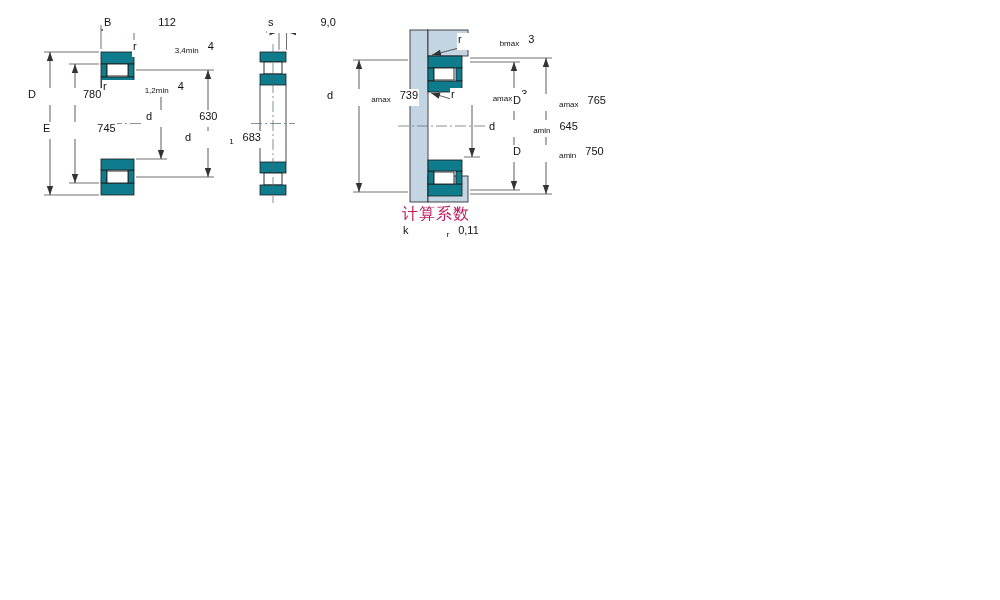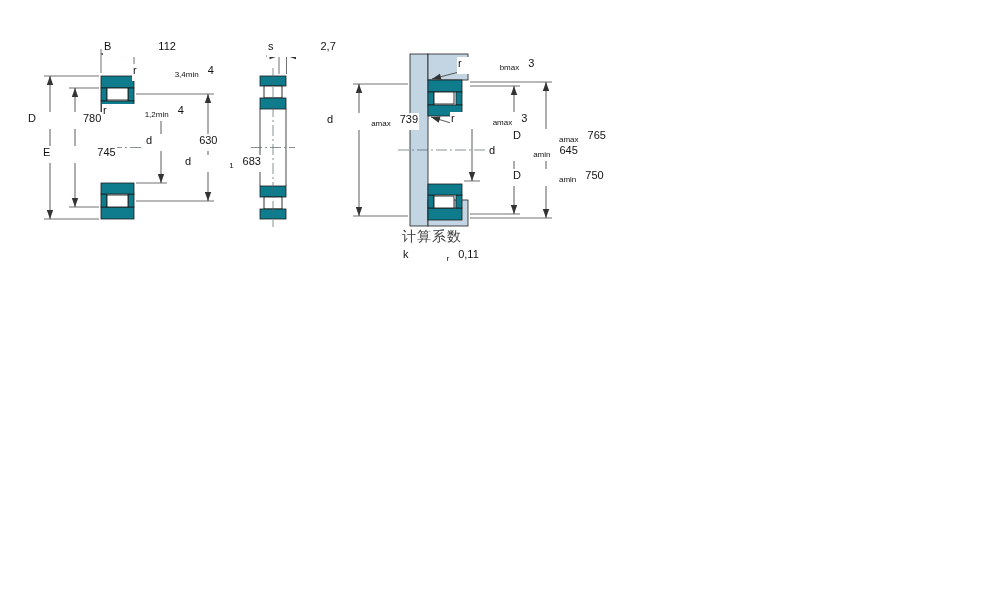--- a/index.html
+++ b/index.html
@@ -3,36 +3,36 @@
 <meta charset="utf-8">
 <style>
   * { margin:0; padding:0; box-sizing:border-box; }
   :root{
     --ring-teal:#0e7c8c;
     --adjacent-steel:#c3d5e2;
     --outline:#1c1c1c;
     --dimension:#333333;
   }
   html,body{ background:#fff; font-family:"Liberation Sans", sans-serif; }
-  .stage{ position:relative; width:1000px; height:456px; background:#fff; overflow:hidden;margin-top:24px; }
+  .stage{ position:relative; width:1000px; height:456px; background:#fff; overflow:hidden; }
   svg.drawing{ position:absolute; left:0; top:0; }
 
   .ring   { fill:var(--ring-teal); stroke:var(--outline); stroke-width:.8; }
   .roller { fill:#ffffff; stroke:var(--outline); stroke-width:.9; }
   .steel  { fill:var(--adjacent-steel); stroke:var(--outline); stroke-width:.8; }
   .dimline{ stroke:var(--dimension); stroke-width:.8; fill:none; }
   .extline{ stroke:var(--dimension); stroke-width:.7; }
   .silh   { stroke:var(--outline); stroke-width:.8; }
   .cl     { stroke:#55626b; stroke-width:.7; stroke-dasharray:11 3 2 3; fill:none; }
 
   .dim{ position:absolute; font-size:11px; line-height:13px; color:#111;
         background:#fff; padding:0 1px; white-space:nowrap; }
   .dim sub{ font-size:8px;padding-left:38px; }
   .dim .val{ margin-left:9px; }
-  .calc-heading{ position:absolute; font-size:14px; color:#404040; letter-spacing:1px; }
+  .calc-heading{ position:absolute; font-size:16px; color:#be185d; letter-spacing:1px; }
 </style>
 </head>
 <body>
 
 <div class="stage">
 
   <svg class="drawing" width="1000" height="600" viewBox="0 0 1000 600">
     <defs>
       <marker id="arrow" viewBox="0 0 10 10" refX="9.5" refY="5" markerWidth="10" markerHeight="10" orient="auto-start-reverse" markerUnits="userSpaceOnUse">
         <path d="M0.5,1.8 L9.5,5 L0.5,8.2 z" fill="#333"></path>
@@ -160,31 +160,31 @@
   <span class="dim" style="left:102px;top:80px"><span>r</span><sub>1,2min</sub><span class="val">4</span></span>
 
   <span class="dim" style="left:27px;top:88px"><span>D</span><sub></sub><span class="val">780</span></span>
 
   <span class="dim" style="left:42px;top:122px"><span>E</span><sub></sub><span class="val">745</span></span>
 
   <span class="dim" style="left:145px;top:110px"><span>d</span><sub></sub><span class="val">630</span></span>
 
   <span class="dim" style="left:184px;top:131px"><span>d</span><sub>1</sub><span class="val">683</span></span>
 
-  <span class="dim" style="left:267px;top:16px"><span>s</span><sub></sub><span class="val">2,7</span></span>
+  <span class="dim" style="left:267px;top:16px"><span>s</span><sub></sub><span class="val">9,0</span></span>
 
   <span class="dim" style="left:457px;top:33px"><span>r</span><sub>bmax</sub><span class="val">3</span></span>
 
   <span class="dim" style="left:450px;top:88px"><span>r</span><sub>amax</sub><span class="val">3</span></span>
 
   <span class="dim" style="left:326px;top:89px"><span>d</span><sub>amax</sub><span class="val">739</span></span>
 
   <span class="dim" style="left:488px;top:120px"><span>d</span><sub>amin</sub><span class="val">645</span></span>
 
-  <span class="dim" style="left:512px;top:105px"><span>D</span><sub>amax</sub><span class="val">765</span></span>
+  <span class="dim" style="left:512px;top:94px"><span>D</span><sub>amax</sub><span class="val">765</span></span>
 
   <span class="dim" style="left:512px;top:145px"><span>D</span><sub>amin</sub><span class="val">750</span></span>
 
   <span class="calc-heading" style="left:402px;top:204px">计算系数</span>
 
   <span class="dim" style="left:402px;top:224px"><span>k</span><sub>r</sub><span class="val">0,11</span></span>
 
 </div>
 
 </body></html>

